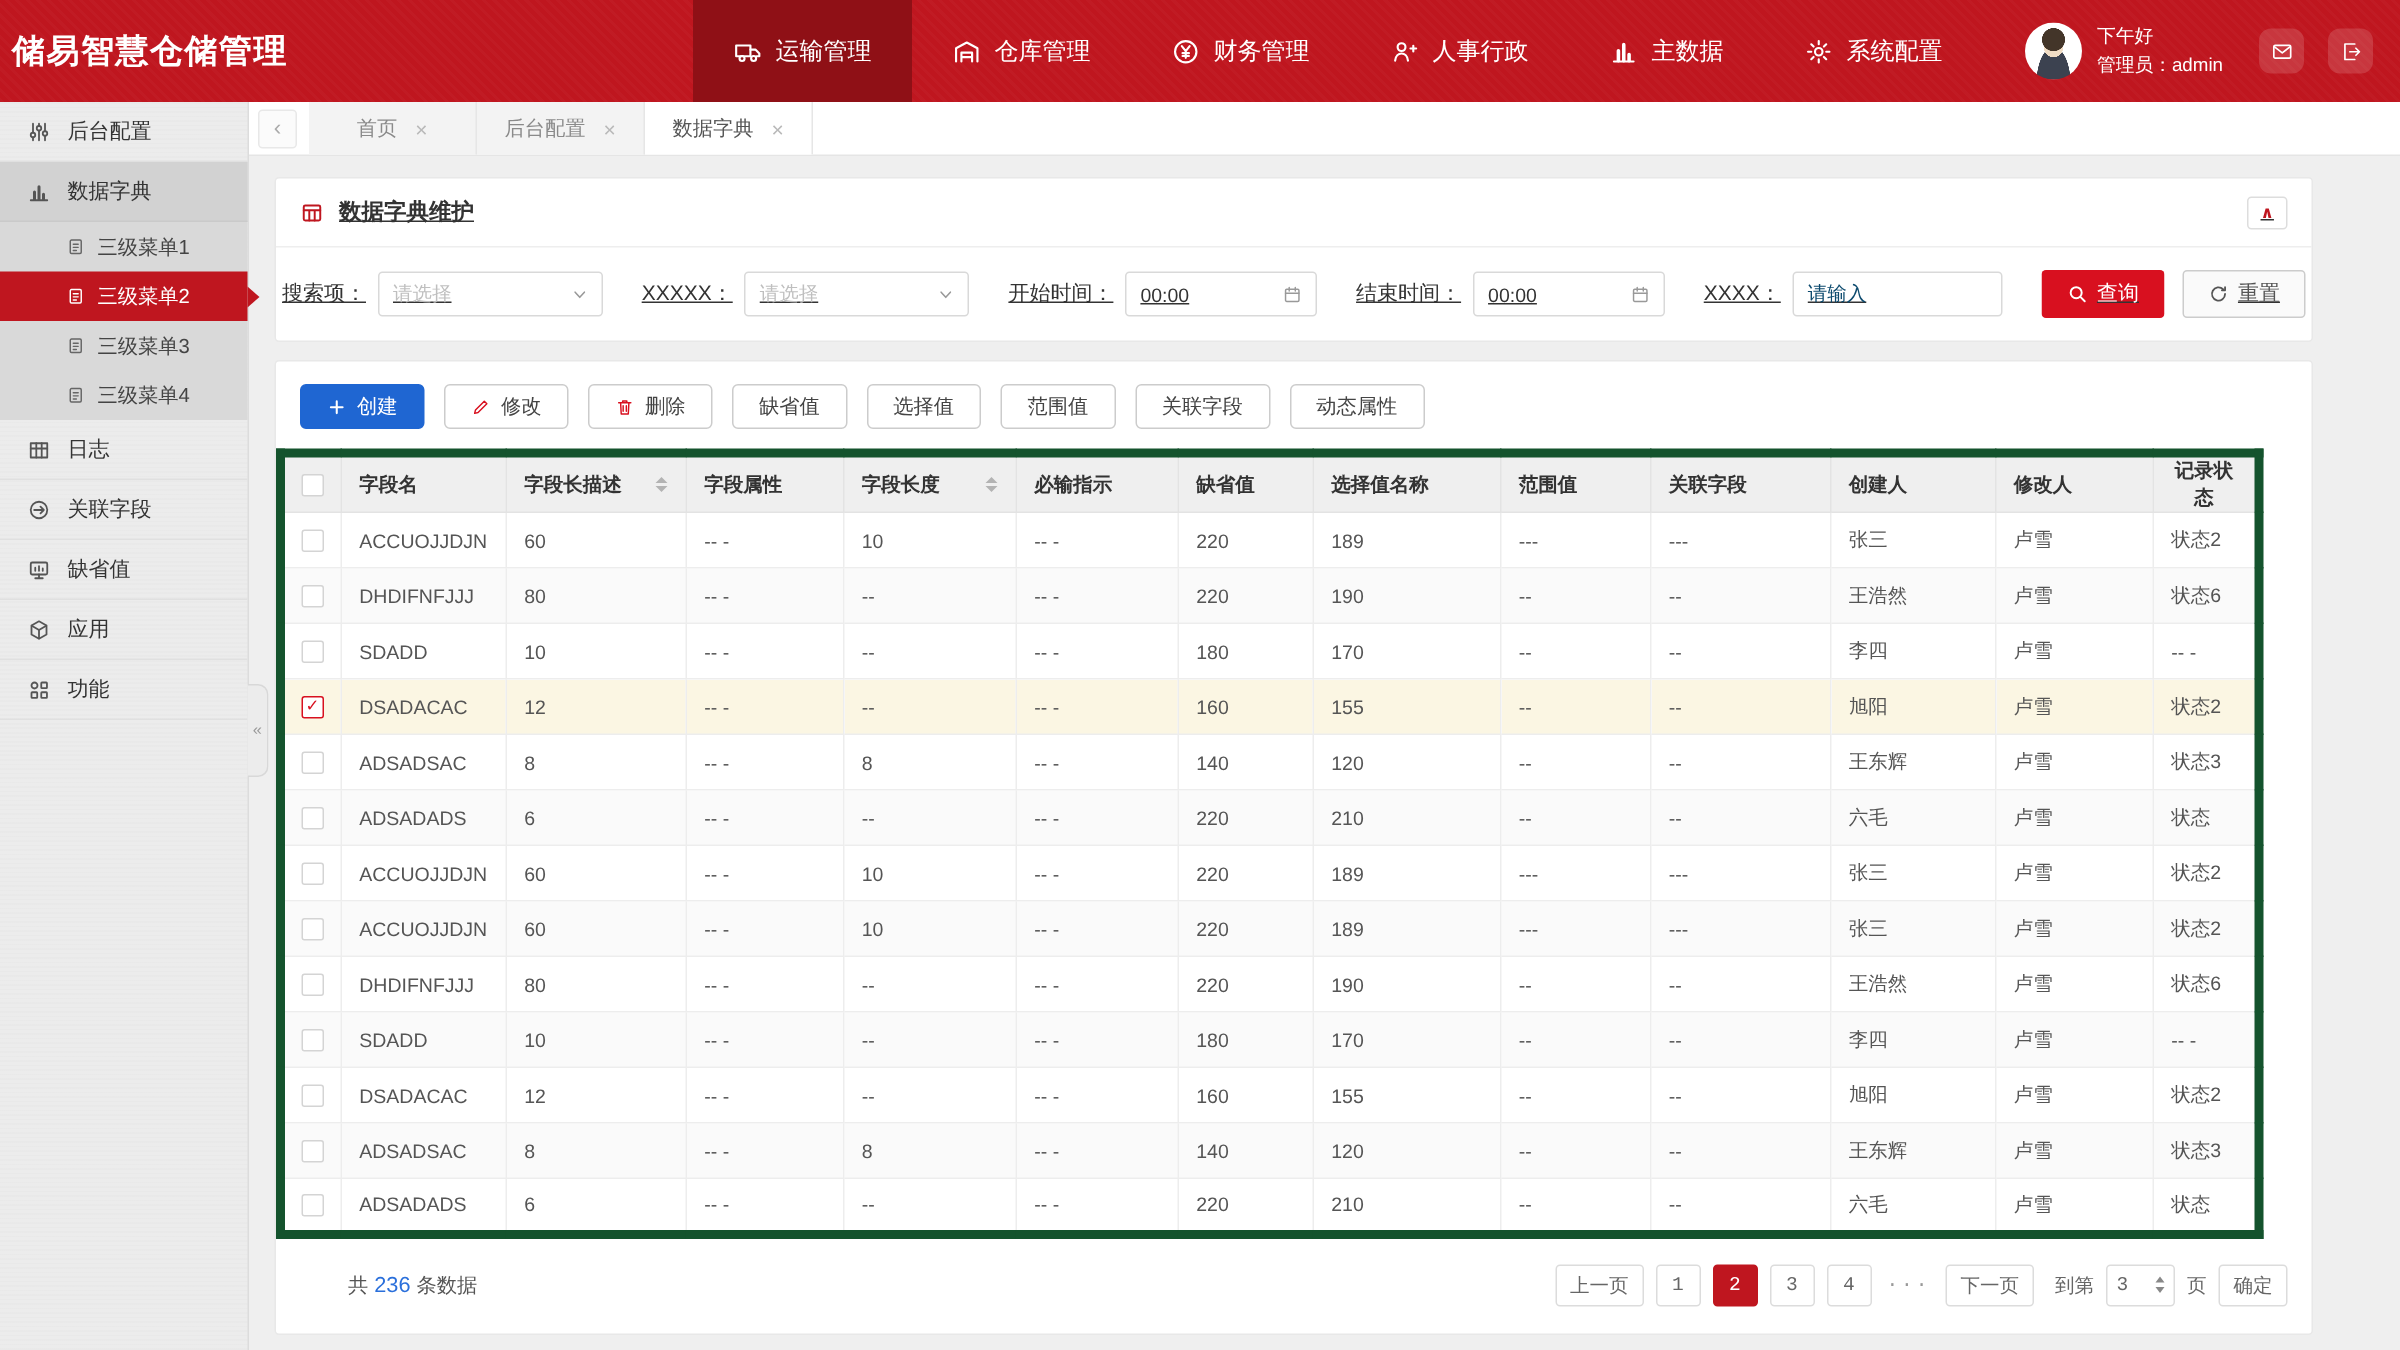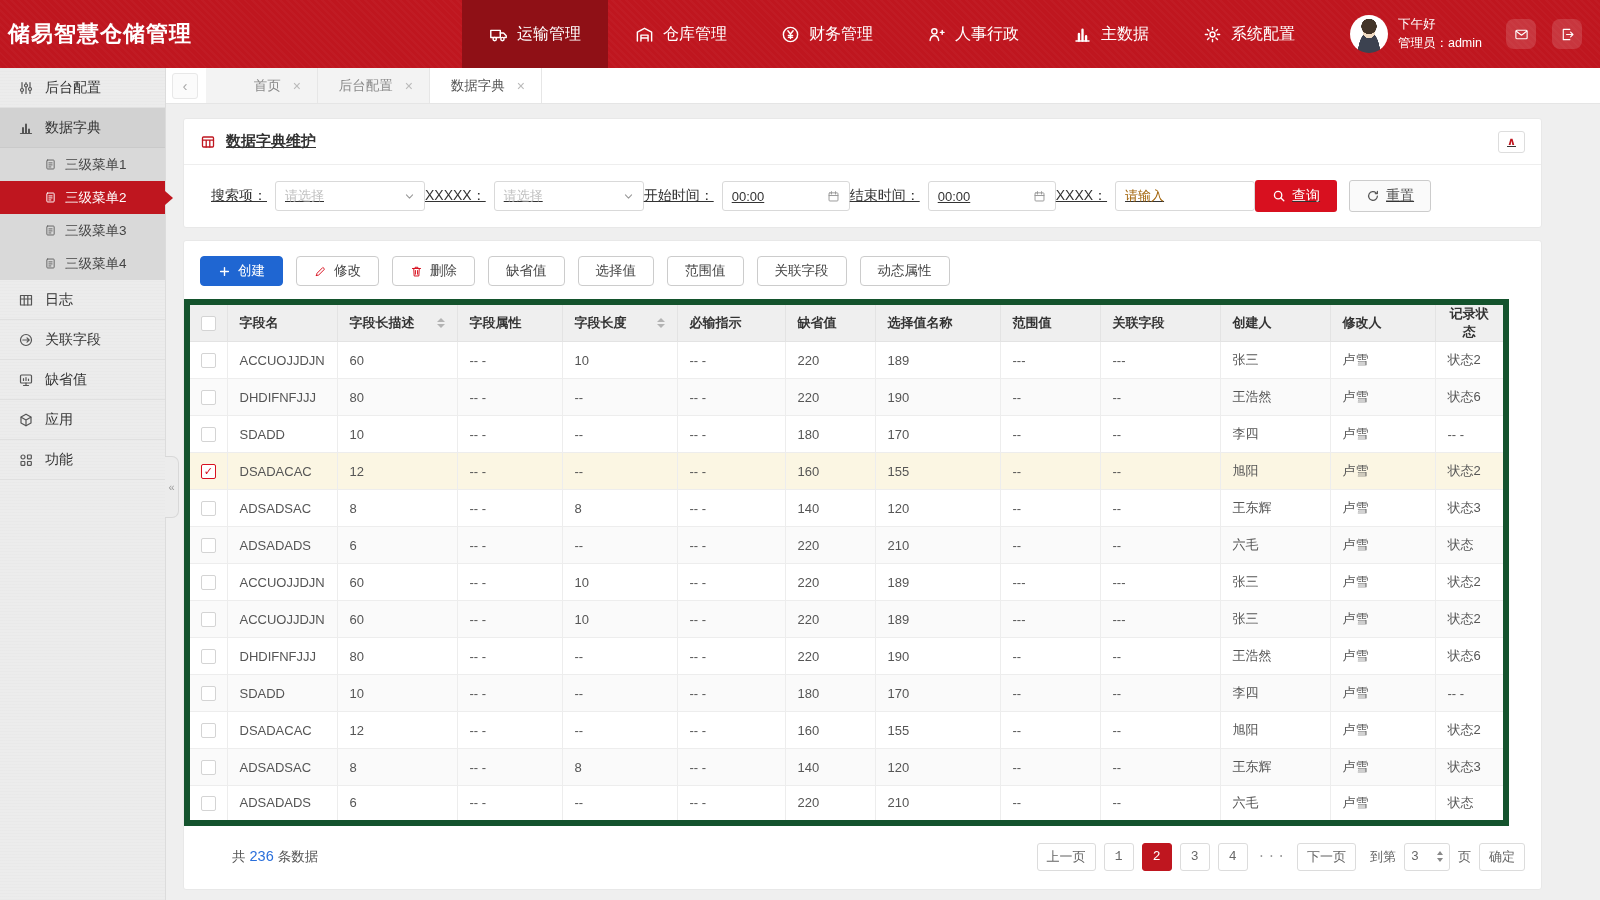--- a/index.html
+++ b/index.html
@@ -56,44 +56,44 @@
     border:1px solid #d8d8d8; border-left:none; border-radius:0 7px 7px 0; display:flex; align-items:center;
     justify-content:center; color:#999; font-size:11px; cursor:pointer; z-index:5; }
 
   .main { flex:1; min-width:0; background:#efefef; display:flex; flex-direction:column; }
 
   
   .tabbar { height:36px; background:#fff; border-bottom:1px solid #e5e5e5; display:flex; align-items:stretch; }
   .tab-back { width:26px; align-self:center; height:26px; border:1px solid #e8e8e8; background:#fbfbfb;
     border-radius:3px; display:flex; align-items:center; justify-content:center; color:#aaa;
     font-size:15px; margin:0 8px 0 6px; cursor:pointer; }
-  .tab { display:flex; align-items:center; justify-content:flex-end; gap:12px; min-width:112px; padding:0 16px;
+  .tab { display:flex; align-items:center; justify-content:center; gap:12px; min-width:112px; padding:0 16px;
     font-size:13.5px; color:#8a8a8a; background:#f3f3f3; border-right:1px solid #e6e6e6; cursor:pointer; }
   .tab.active { background:#fff; color:#555; }
   .tab .x { color:#b9b9b9; font-size:14px; cursor:pointer; }
 
   
   .content { padding:14px 58px 0 17px; flex:1; overflow:hidden; }
   .card { background:#fff; border:1px solid #e8e8e8; border-radius:3px; }
   .head-card { margin-bottom:12px;text-decoration:underline; }
   .panel-title-row { height:46px; display:flex; align-items:center; padding:0 16px; border-bottom:1px solid #eee; }
   .panel-title-row .ic.red { color:#bf161f; }
   .panel-title { font-size:15px; font-weight:bold; color:#333; margin-left:10px; }
   .panel-collapse { margin-left:auto; width:27px; height:22px; border:1px solid #ddd; border-radius:3px;
     color:#bf161f; background:#fff; display:flex; align-items:center; justify-content:center;
     font-size:11px; font-weight:bold; cursor:pointer; }
 
-  .filter-row { display:flex; align-items:center; justify-content:flex-start; padding:15px 27px; }
+  .filter-row { display:flex; align-items:center; justify-content:space-between; padding:15px 4px; }
   .field { display:flex; align-items:center; gap:8px; }
   .f-label { font-size:14px; color:#333; white-space:nowrap; }
   .select, .time-input, .text-input { height:30px; border:1px solid #d9d9d9; border-radius:3px; background:#fff;
     display:flex; align-items:center; justify-content:space-between; padding:0 9px; font-size:13px; cursor:pointer; }
   .select { width:150px; color:#bfbfbf; }
   .time-input { width:128px; color:#333; }
-  .text-input { width:140px; color:#a16207; }
+  .text-input { width:140px; color:#0c4a6e; }
   .select .ic, .time-input .ic { color:#999; } 
   .select .ic svg { width:11px; height:11px; } .time-input .ic svg { width:13px; height:13px; }
   .actions { display:flex; gap:12px; }
   .btn { height:32px; border-radius:3px; font-size:14px; display:inline-flex; align-items:center; gap:6px;
     padding:0 16px; border:1px solid transparent; cursor:pointer; white-space:nowrap; }
   .btn svg { width:14px; height:14px; }
   .btn-query { background:#d8101f; color:#fff; }
   .btn-reset { background:#fafafa; border-color:#ccc; color:#555; }
 
   

